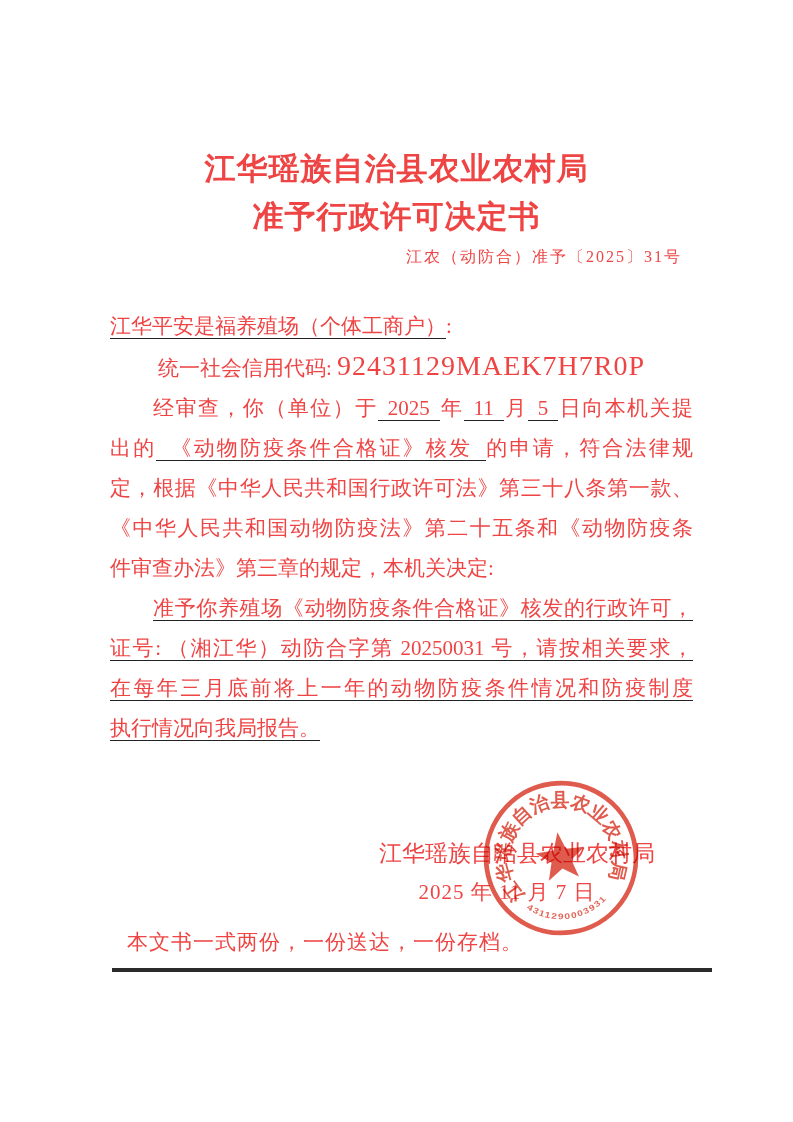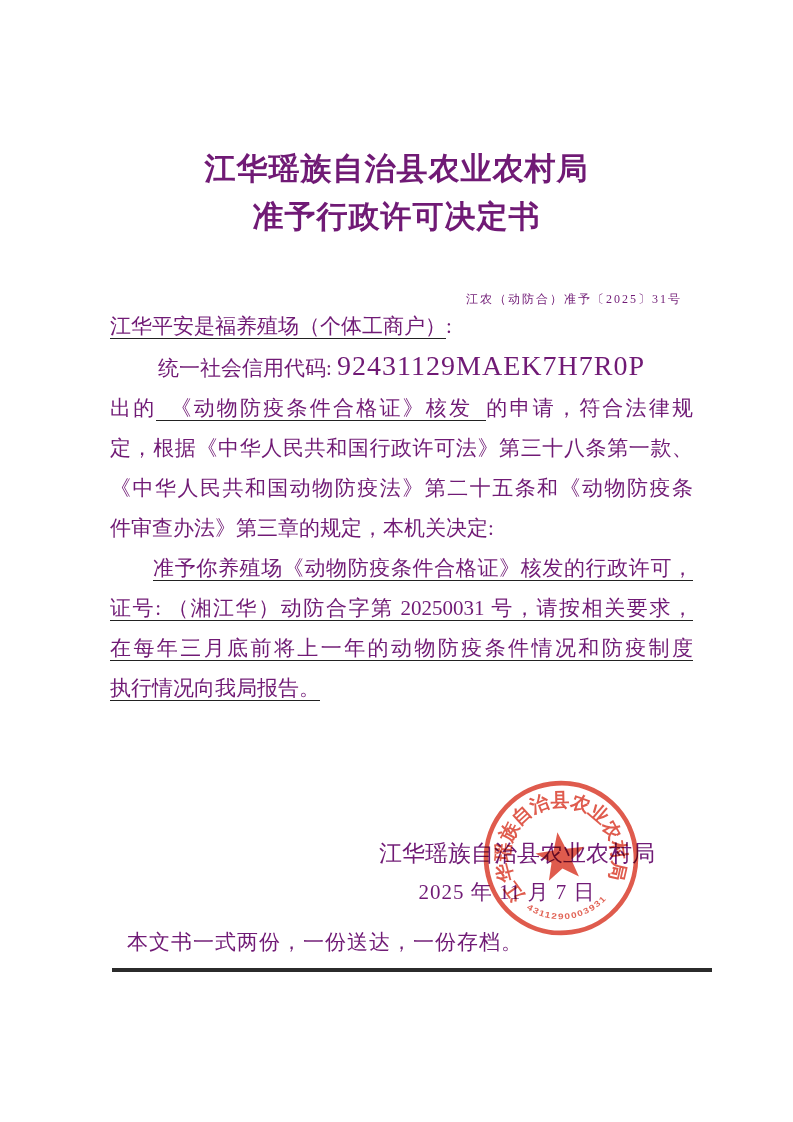--- a/index.html
+++ b/index.html
@@ -1,26 +1,26 @@
 <!DOCTYPE html>
 <html><head>
 <meta charset="utf-8">
 <style>
   html,body { margin:0; padding:0; background:#888; }
   .page {
     position:relative; width:793px; height:1122px; margin:0 auto;
     background:#ffffff; overflow:hidden;
-    font-family:"Liberation Serif","DejaVu Serif",serif; color:#701a75;
+    font-family:"Liberation Serif","DejaVu Serif",serif; color:#ef4444;
   }
   .title { position:absolute; left:0; width:100%; text-align:center;
            font-weight:bold; font-size:31px; letter-spacing:1px; }
   .title1 { top:148px; }
   .title2 { top:196px;text-align:center; }
   .doc-number { position:absolute; top:247px; right:111px;
-                font-size:12px; letter-spacing:2px;margin-top:44px; }
+                font-size:16px; letter-spacing:2px; }
   .content { position:absolute; left:110px; top:306px; width:583px;
              font-size:21px; line-height:40px; }
   .line { text-align:justify; text-align-last:justify; }
   .line.end { text-align-last:left; }
   .indent { text-indent:43px; }
   .indent-sm { text-indent:48px; }
   .blank { border-bottom:1.5px solid #222; padding:0 10px; }
   .blank-wide { border-bottom:1.5px solid #222; padding:0 14px; }
   .uline { border-bottom:1.5px solid #222; }
   .code { font-size:28px; letter-spacing:1px; }
@@ -46,20 +46,21 @@
 
 <div class="page">
 
   <div class="title title1">江华瑶族自治县农业农村局</div>
   <div class="title title2">准予行政许可决定书</div>
   <div class="doc-number">江农（动防合）准予〔2025〕31号</div>
 
   <div class="content">
     <div class="line end"><span class="uline">江华平安是福养殖场（个体工商户）</span><span>:</span></div>
     <div class="line end indent-sm"><span>统一社会信用代码: </span><span class="code">92431129MAEK7H7R0P</span></div>
+    <div class="line indent"><span>经审查，你（单位）于</span><span class="blank">2025</span><span>年</span><span class="blank">11</span><span>月</span><span class="blank">5</span><span>日向本机关提</span></div>
     <div class="line"><span>出的</span><span class="blank-wide">《动物防疫条件合格证》核发</span><span>的申请，符合法律规</span></div>
     <div class="line">定，根据《中华人民共和国行政许可法》第三十八条第一款、</div>
     <div class="line">《中华人民共和国动物防疫法》第二十五条和《动物防疫条</div>
     <div class="line end">件审查办法》第三章的规定，本机关决定:</div>
     <div class="line indent"><span class="uline">准予你养殖场《动物防疫条件合格证》核发的行政许可，</span></div>
     <div class="line"><span class="uline">证号: （湘江华）动防合字第 20250031 号，请按相关要求，</span></div>
     <div class="line"><span class="uline">在每年三月底前将上一年的动物防疫条件情况和防疫制度</span></div>
     <div class="line end"><span class="uline">执行情况向我局报告。</span></div>
   </div>
 

